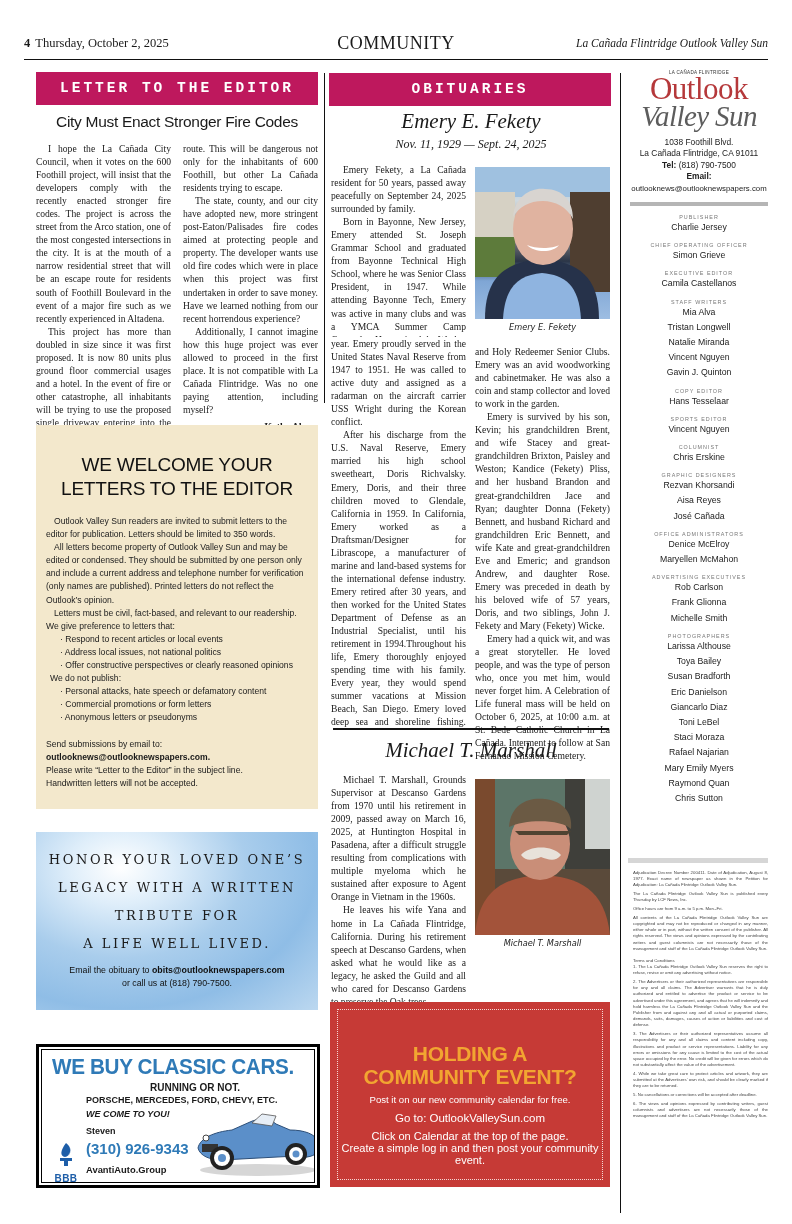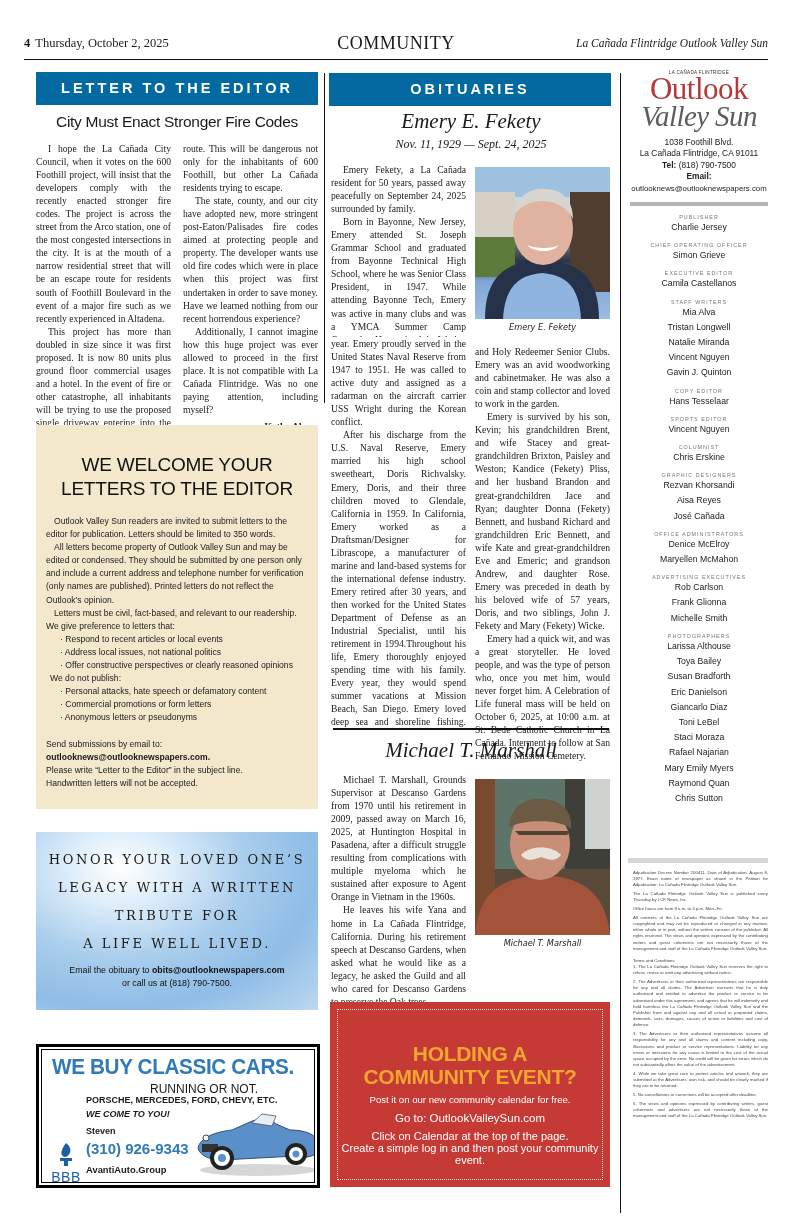--- a/index.html
+++ b/index.html
@@ -7,21 +7,21 @@
   body { position: relative; font-family: "DejaVu Serif", serif; color: #1a1a1a; }
 
   .header { position: absolute; left: 24px; top: 34px; width: 744px; height: 26px; border-bottom: 1.5px solid #111; }
   .header .left { position: absolute; left: 0; top: 2px; font-family: "Liberation Serif", serif; font-size: 12.5px; }
   .header .left b { margin-right: 5px; }
   .header .center { position: absolute; left: 0; right: 0; top: -1px; text-align: center; font-family: "Liberation Serif", serif; font-size: 18px; letter-spacing: 0.5px; }
   .header .right { position: absolute; right: 0; top: 3px; font-family: "Liberation Serif", serif; font-style: italic; font-size: 11.5px; }
 
   .col-divider { position: absolute; width: 1px; background: #111; }
 
-  .banner { position: absolute; background: #0369a1; color: #fff; text-align: center; font-family: Liberation Sans, sans-serif; font-weight: bold; letter-spacing: 3px; }
+  .banner { position: absolute; background: #be185d; color: #fff; text-align: center; font-family: Liberation Mono, monospace; font-weight: bold; letter-spacing: 3px; }
 
   .hed { position: absolute; text-align: center; }
   .body-text { font-family: "Liberation Serif", serif; font-size: 9.6px; line-height: 13.05px; text-align: justify; hyphens: auto; }
   .body-text p { text-indent: 12px; }
 
   
   .letter-cols { position: absolute; left: 36px; top: 142px; width: 282px; display: flex; gap: 12px; }
   .letter-cols .col { width: 135px; }
   .sig { text-align: right; margin-top: 4px; font-size: 9.6px; line-height: 13px; }
   .sig .name { font-weight: bold; }
@@ -42,29 +42,29 @@
   .honor { position: absolute; left: 36px; top: 832px; width: 282px; height: 178px;
     background: radial-gradient(ellipse at 30% 20%, #ffffff 0%, #dfeefa 18%, #a9cdec 45%, #8fbde6 70%, #bcd8f0 100%); text-align: center; }
   .honor .title { margin-top: 14px; font-family: "DejaVu Serif", serif; font-size: 13px; line-height: 28px; letter-spacing: 2.6px; color: #1b1b1b; }
   .honor .email { margin-top: 6px; font-family: "Liberation Sans", sans-serif; font-size: 8.8px; line-height: 13px; color: #111; }
   .honor .email b { font-weight: bold; }
 
   
   .cars { position: absolute; left: 36px; top: 1044px; width: 284px; height: 144px; border: 3px solid #000; padding: 2px; }
   .cars .inner { position: relative; width: 100%; height: 100%; border: 1px solid #000; background: #fff; overflow: hidden; font-family: "Liberation Sans", sans-serif; }
   .cars .h { position: absolute; left: 10px; top: 4px; font-size: 22.5px; font-weight: bold; color: #2f7ab7; letter-spacing: -0.4px; white-space: nowrap; transform: scaleX(0.92); transform-origin: left; }
-  .cars .run { position: absolute; left: 108px; top: 32px; font-size: 12px; font-weight: normal; }
+  .cars .run { position: absolute; left: 108px; top: 32px; font-size: 10px; font-weight: bold; }
   .cars .makes { position: absolute; left: 44px; top: 45px; font-size: 9px; font-weight: bold; }
   .cars .come { position: absolute; left: 44px; top: 59px; font-size: 9px; font-weight: bold; font-style: italic; }
   .cars .steven { position: absolute; left: 44px; top: 76px; font-size: 9px; font-weight: bold; }
   .cars .phone { position: absolute; left: 44px; top: 90px; font-size: 15px; font-weight: bold; color: #2f7ab7; }
   .cars .site { position: absolute; left: 44px; top: 114px; font-size: 9.4px; font-weight: bold; }
   .cars .bbb { position: absolute; left: 9px; top: 92px; width: 30px; text-align: center; color: #1e5ea8; }
   .cars .bbb svg { display: block; margin: 0 auto; }
-  .cars .bbb span { font-size: 14px; font-weight: normal; letter-spacing: 0.5px; }
+  .cars .bbb span { font-size: 10px; font-weight: bold; letter-spacing: 0.5px; }
   .cars .car { position: absolute; left: 150px; top: 58px; }
 
   
   .obit-hed1 { left: 330px; top: 109px; width: 282px; font-family: "Liberation Serif", serif; font-style: italic; font-size: 21px; }
   .obit-dates { left: 330px; top: 137px; width: 282px; font-family: "Liberation Serif", serif; font-style: italic; font-size: 12px; }
   .photo { position: absolute; overflow: hidden; }
   .photo-caption { position: absolute; text-align: center; font-family: "DejaVu Sans", sans-serif; font-style: italic; font-size: 8.2px; color: #222; }
   .obit-text { position: absolute; }
   .hr { position: absolute; height: 1.5px; background: #111; }
   .obit-hed2 { left: 330px; top: 738px; width: 282px; font-family: "Liberation Serif", serif; font-style: italic; font-size: 21px; }

